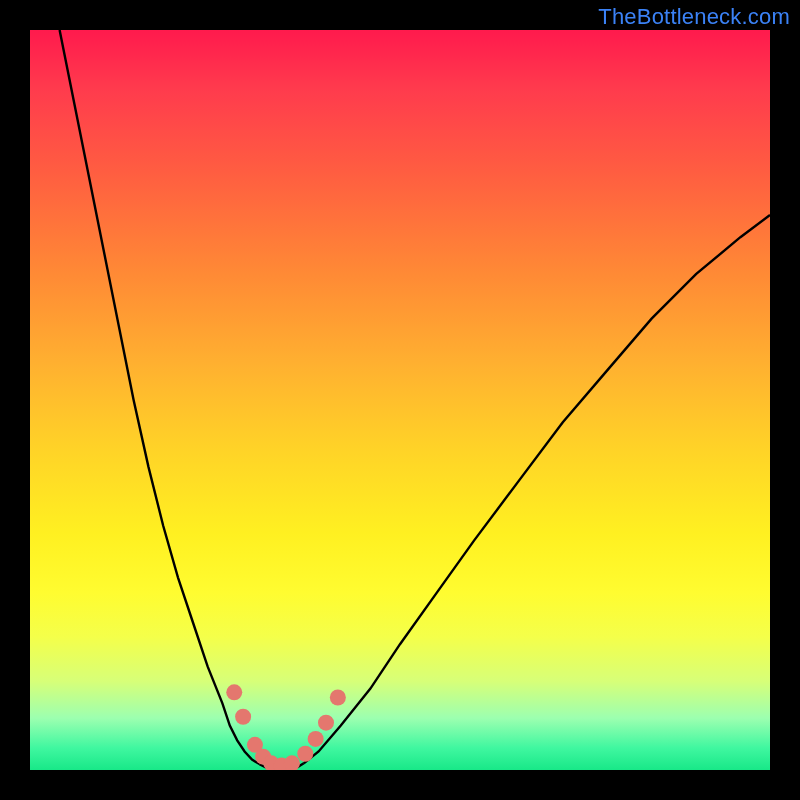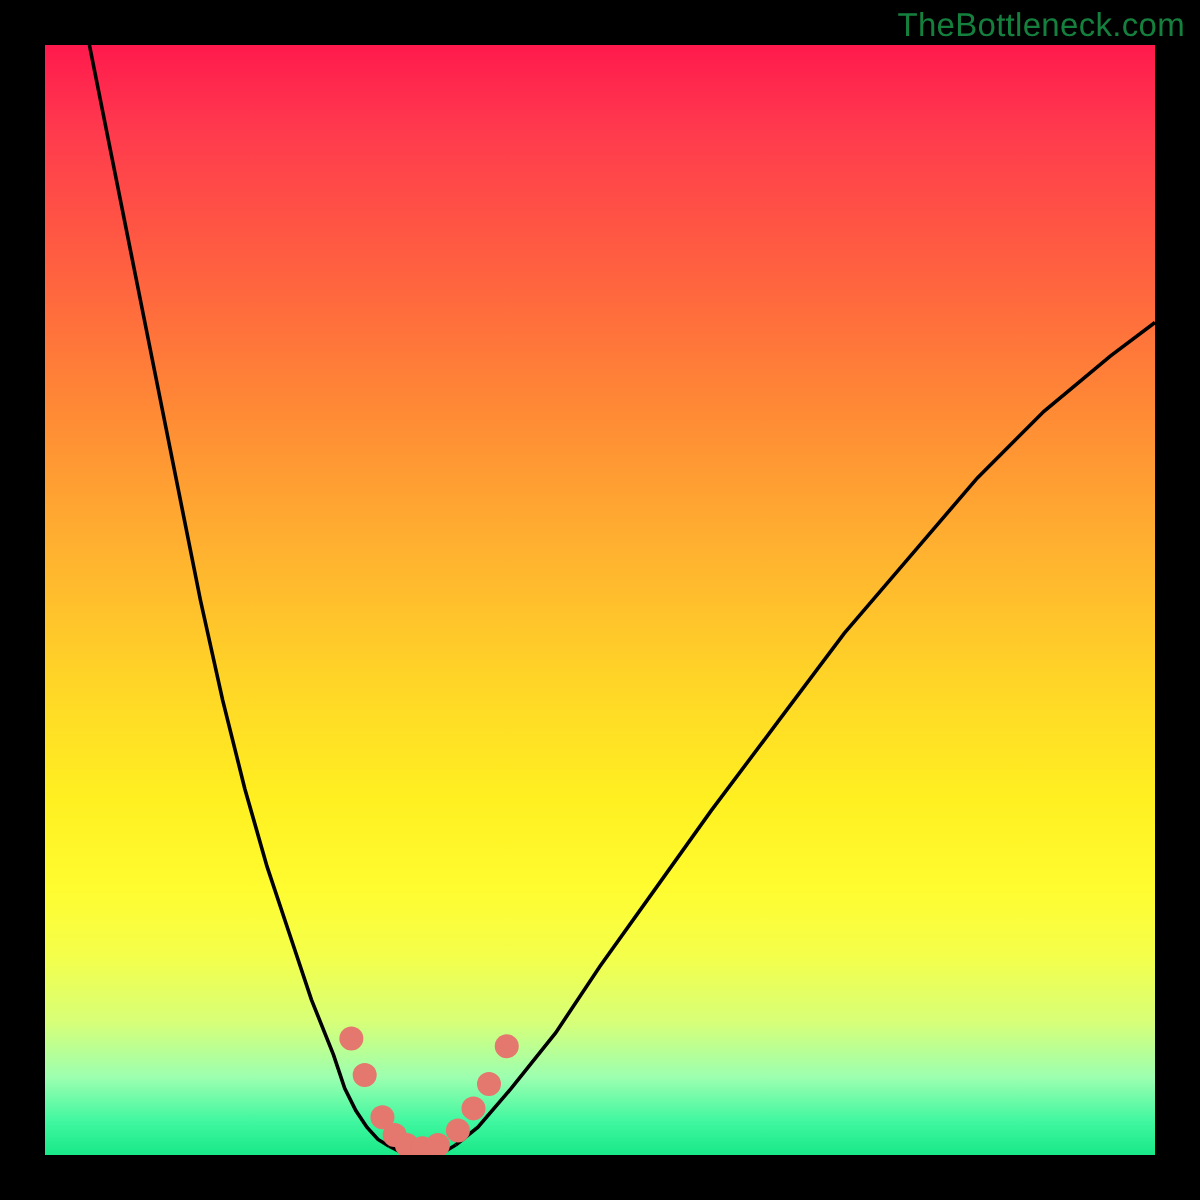--- a/index.html
+++ b/index.html
@@ -37,21 +37,21 @@
       #f4ff4a 82%,
       #d7ff78 88%,
       #9cffb0 93%,
       #40f7a0 97%,
       #18e888 100%);
   }
   .watermark {
     position: absolute;
     top: 4px;
     right: 10px;
-    color: #15803d;
+    color: #3b82f6;
     font-size: 22px;
     letter-spacing: 0.2px;
     user-select: none;
   }
   svg.curves {
     position: absolute;
     top: 0;
     left: 0;
     width: 740px;
     height: 740px;

